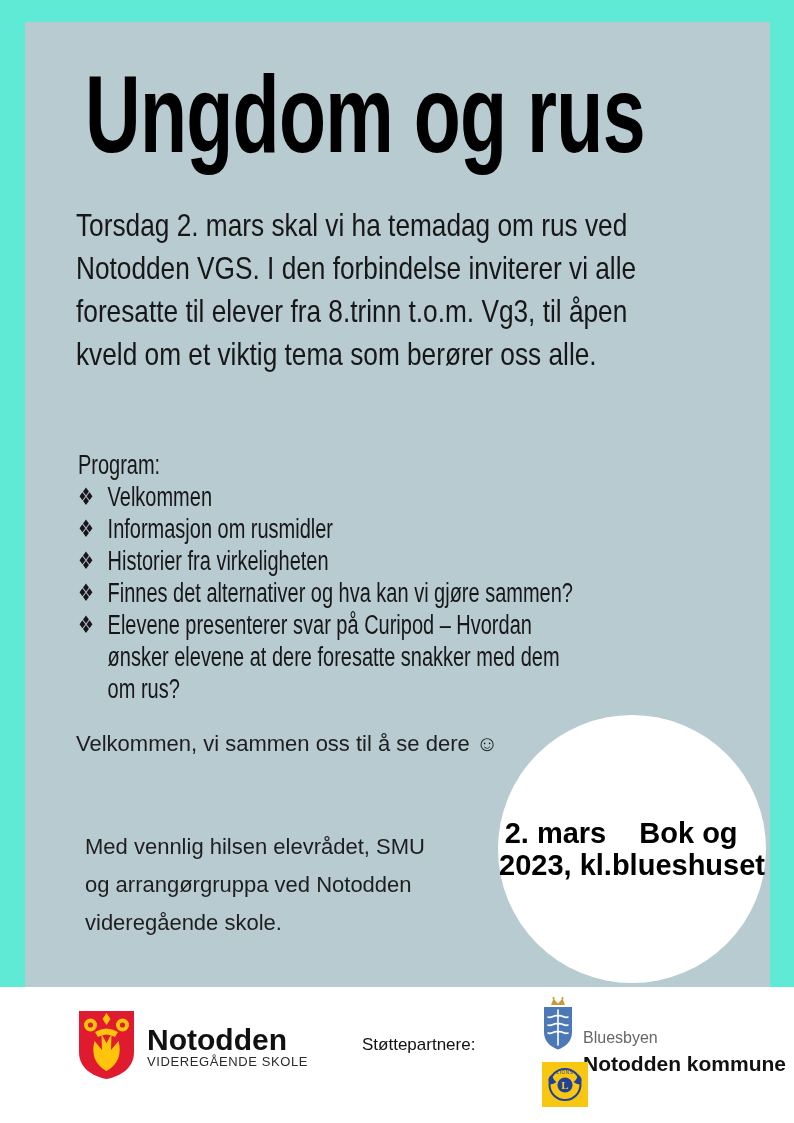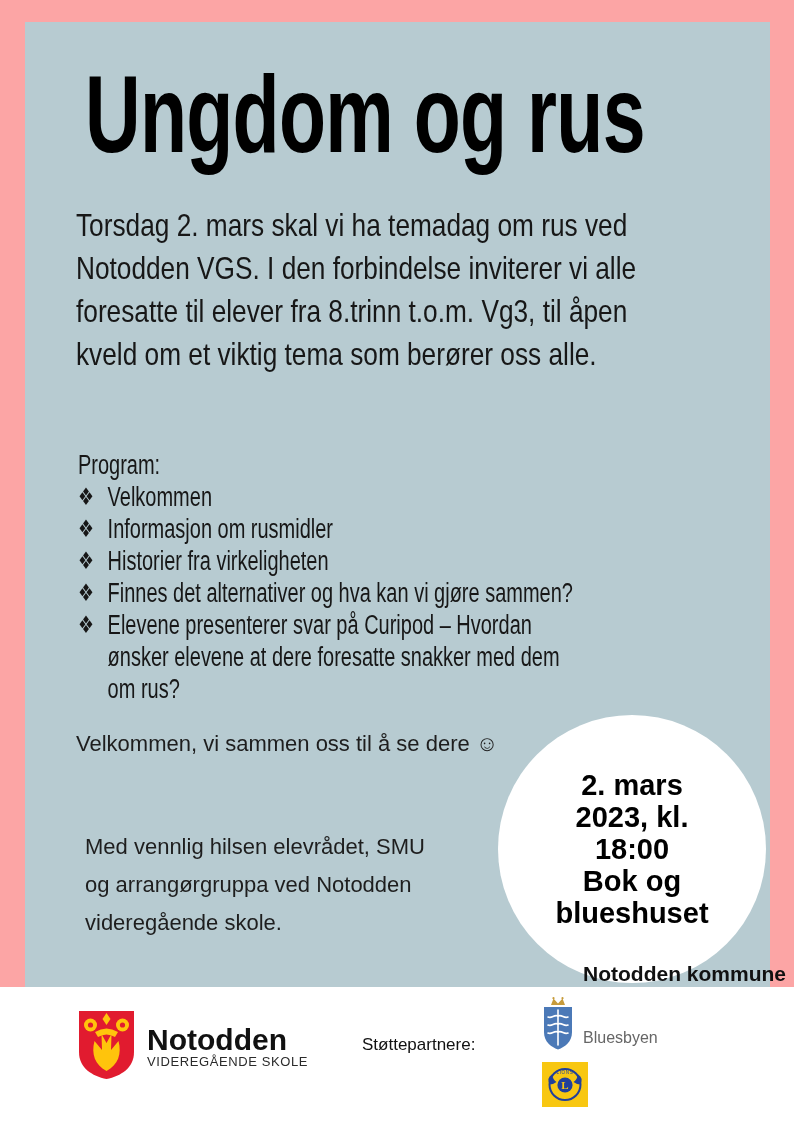--- a/index.html
+++ b/index.html
@@ -1,17 +1,17 @@
 <!DOCTYPE html>
 <html lang="no"><head>
 <meta charset="utf-8">
 <style>
   html,body{margin:0;padding:0;background:#ffffff;}
   .page{
-    position:relative;width:794px;height:1123px;background:#fca5a5;overflow:hidden;
+    position:relative;width:794px;height:1123px;background:#5eead4;overflow:hidden;
     font-family:"Liberation Sans","DejaVu Sans",sans-serif;color:#1a1a1a;
   }
   .panel{position:absolute;left:25px;top:22px;width:745px;height:965px;background:#b7cbd1;}
 
   .title{
     position:absolute;left:85px;top:59px;font-size:110px;font-weight:bold;color:#000;
     line-height:1;white-space:nowrap;transform:scaleX(0.70);transform-origin:0 0;
     letter-spacing:-1px;
   }
   .intro{
@@ -29,33 +29,33 @@
   .program-item{display:flex;align-items:flex-start;}
   .bullet{flex:0 0 40px;font-family:"DejaVu Sans",sans-serif;font-size:24px;line-height:32px;}
   .item-text{width:640px;}
 
   .welcome{position:absolute;left:76px;top:730px;font-size:22px;line-height:28px;white-space:nowrap;color:#1e1e1e;}
   .signature{position:absolute;left:85px;top:828px;font-size:22px;line-height:38px;color:#1e1e1e;}
   .signature div{white-space:nowrap;}
 
   .badge{
     position:absolute;left:498px;top:715px;width:268px;height:268px;border-radius:50%;
-    background:#ffffff;display:flex;flex-direction:column;align-items:center;justify-content:center;
+    background:#ffffff;display:flex;flex-direction:row;align-items:center;justify-content:center;
     text-align:center;color:#000;
   }
   .badge .grp{font-size:29px;font-weight:bold;line-height:32px;}
   .badge .grp + .grp{}
 
   .footer{position:absolute;left:0;top:987px;width:794px;height:136px;background:#ffffff;}
   .school-shield{position:absolute;left:78px;top:1010px;}
   .school-name{position:absolute;left:147px;top:1023px;font-size:30px;font-weight:bold;color:#111;line-height:33px;white-space:nowrap;}
   .school-sub{position:absolute;left:147px;top:1054px;font-size:13px;letter-spacing:0.6px;color:#2b2b2b;white-space:nowrap;}
   .partners{position:absolute;left:362px;top:1035px;font-size:17px;color:#111;white-space:nowrap;}
   .kommune-shield{position:absolute;left:540px;top:996px;}
-  .kommune-name{position:absolute;left:583px;top:962px;font-size:21px;font-weight:bold;color:#111;white-space:nowrap;}
+  .kommune-name{position:absolute;left:583px;top:1052px;font-size:21px;font-weight:bold;color:#111;white-space:nowrap;}
   .kommune-sub{position:absolute;left:583px;top:1029px;font-size:16px;color:#666;white-space:nowrap;}
   .lions{position:absolute;left:542px;top:1062px;}
 </style>
 </head>
 <body>
 
 <div class="page">
 
   <div class="panel"></div>
 
@@ -99,21 +99,20 @@
   <div class="signature">
     <div>Med vennlig hilsen elevrådet, SMU</div>
     <div>og arrangørgruppa ved Notodden</div>
     <div>videregående skole.</div>
   </div>
 
   <div class="badge">
     <div class="grp">
       <div>2. mars</div>
       <div>2023, kl.</div>
-      <div>18:00</div>
     </div>
     <div class="grp">
       <div>Bok og</div>
       <div>blueshuset</div>
     </div>
   </div>
 
   <div class="footer"></div>
 
   <svg class="school-shield" width="57" height="70" viewBox="0 0 57 70">

